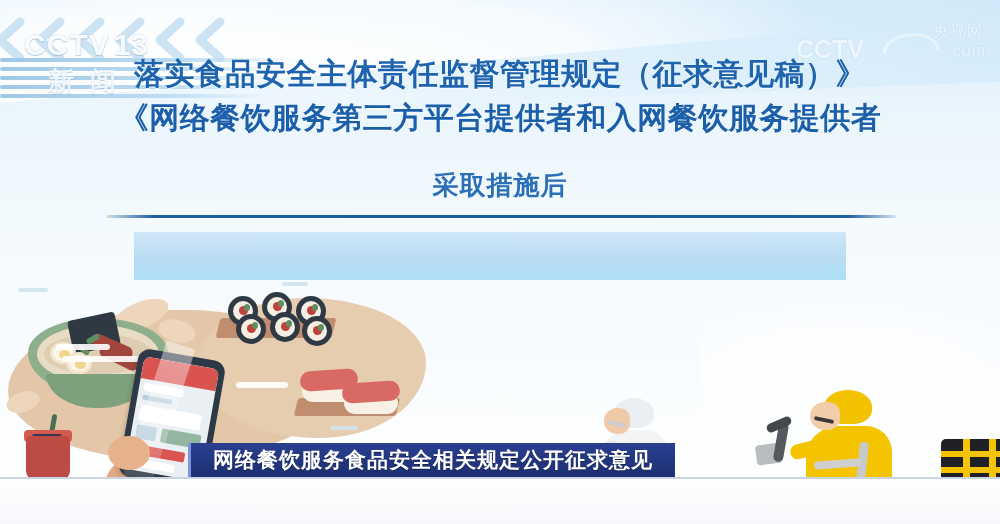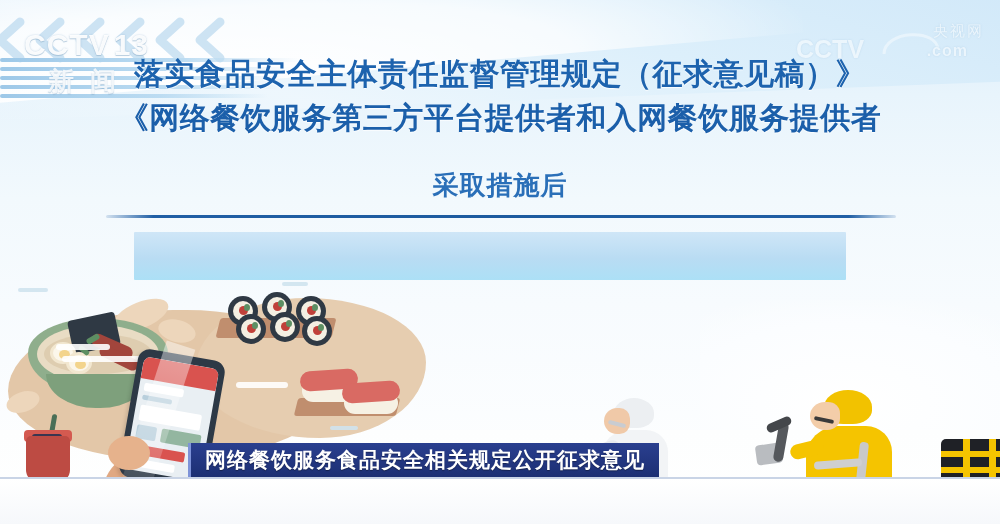--- a/index.html
+++ b/index.html
@@ -74,22 +74,22 @@
     font-size:25px; font-weight:bold; color:#ffffff;
     text-shadow:0 0 2px rgba(150,185,215,.8);
     letter-spacing:0px;
   }
   .wm .wm-cn{
     position:absolute; right:2px; top:4px;
     font-size:15px; font-weight:normal; color:#ffffff;
     letter-spacing:2px; text-shadow:0 0 2px rgba(150,185,215,.9);
   }
   .wm .wm-com{
-    position:absolute; right:18px; top:24px;
-    font-size:16px; font-weight:bold; color:#ffffff;
+    position:absolute; right:0; top:24px;
+    font-size:16px; font-weight:normal; color:#ffffff;
     letter-spacing:1px; text-shadow:0 0 2px rgba(150,185,215,.9);
   }
 
   
   .title-block{ position:absolute; left:0; right:0; top:52px; text-align:center; }
   .title-line{
     font-size:30px; font-weight:bold; color:#1b5faa; line-height:44px;
     letter-spacing:.5px; white-space:nowrap;
     text-shadow:0 1px 1px rgba(255,255,255,.9);
   }
@@ -311,21 +311,21 @@
   .delivery-box{
     position:absolute; left:1px; top:-1px; width:74px; height:44px;
     background:#1f2126; border-radius:5px;
   }
   .delivery-box i{
     position:absolute; background:#f5c400; display:block;
   }
 
   
   .subhead{
-    position:absolute; left:188px; top:443px; height:34px; padding:0 14px;
+    position:absolute; left:188px; top:443px; height:34px; padding:0 22px;
     background:linear-gradient(180deg,#2a3f8f 0%,#1c2f73 100%);
     display:flex; align-items:center;
     border-left:3px solid #7e93d8;
   }
   .subhead span{
     font-size:21px; font-weight:bold; color:#ffffff; letter-spacing:1px;
     white-space:nowrap; text-shadow:0 1px 1px rgba(0,0,0,.35);
   }
   .headline-bar{
     position:absolute; left:0; right:0; top:477px; height:47px;

